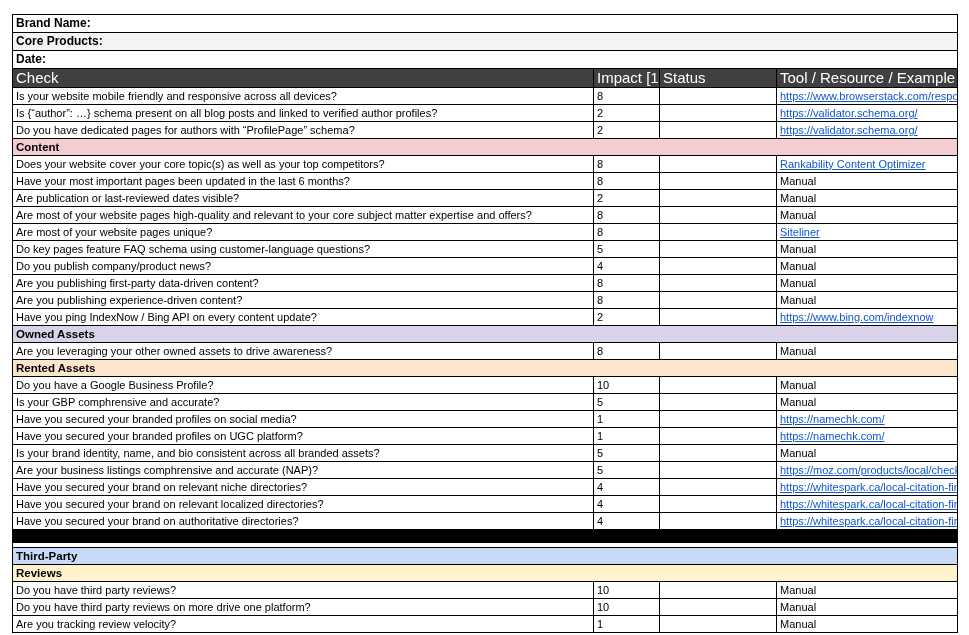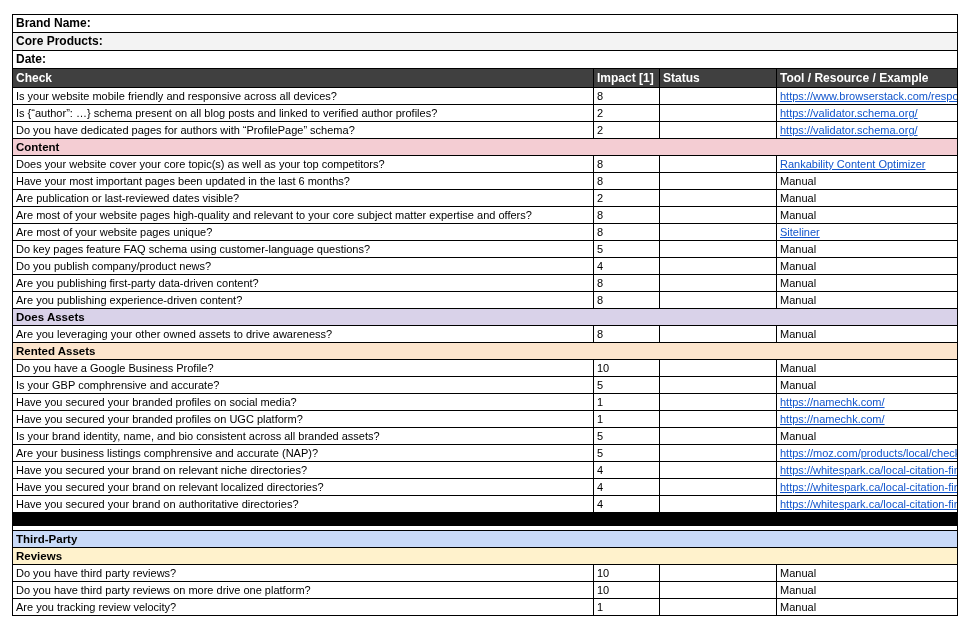--- a/index.html
+++ b/index.html
@@ -18,21 +18,21 @@
     line-height:16px;
     height:16px;
     overflow:hidden;
     white-space:nowrap;
     text-align:left;
     vertical-align:middle;
   }
   tr.meta-row td{font-weight:bold;font-size:12px;height:17px;line-height:17px;background:#ffffff;}
   tr.meta-row td.alt{background:#f3f3f3;}
   tr.header-row th{
-    background:#404040;color:#ffffff;font-weight:bold;font-size:12px;
+    background:#404040;color:#ffffff;font-weight:normal;font-size:15px;
     height:18px;line-height:18px;
   }
   tr.item-row td{background:#ffffff;}
   td.impact-cell{text-align:center;}
   tr.section-row td{font-weight:bold;font-size:11.5px;}
   tr.divider-row td{background:#000000;height:12px;line-height:12px;padding:0;border-color:#000;}
   tr.spacer-row td{height:4px;line-height:4px;padding:0;background:#ffffff;}
   .tool-link{color:#1155cc;text-decoration:underline;cursor:pointer;}
 </style>
 </head>
@@ -129,22 +129,28 @@
         <td class="impact-cell">8</td>
         <td class="status-cell"></td>
         <td class="tool-cell"><span>Manual</span></td>
       </tr>
       <tr class="item-row">
         <td class="check-cell">Are you publishing experience-driven content?</td>
         <td class="impact-cell">8</td>
         <td class="status-cell"></td>
         <td class="tool-cell"><span>Manual</span></td>
       </tr>
-      <tr class="section-row">
-        <td colspan="4" style="background: rgb(217, 210, 233);">Does Assets</td>
+      <tr class="item-row">
+        <td class="check-cell">Have you ping IndexNow / Bing API on every content update?</td>
+        <td class="impact-cell">2</td>
+        <td class="status-cell"></td>
+        <td class="tool-cell"><a class="tool-link">https://www.bing.com/indexnow</a></td>
+      </tr>
+      <tr class="section-row">
+        <td colspan="4" style="background: rgb(217, 210, 233);">Owned Assets</td>
       </tr>
       <tr class="item-row">
         <td class="check-cell">Are you leveraging your other owned assets to drive awareness?</td>
         <td class="impact-cell">8</td>
         <td class="status-cell"></td>
         <td class="tool-cell"><span>Manual</span></td>
       </tr>
       <tr class="section-row">
         <td colspan="4" style="background: rgb(252, 229, 205);">Rented Assets</td>
       </tr>

